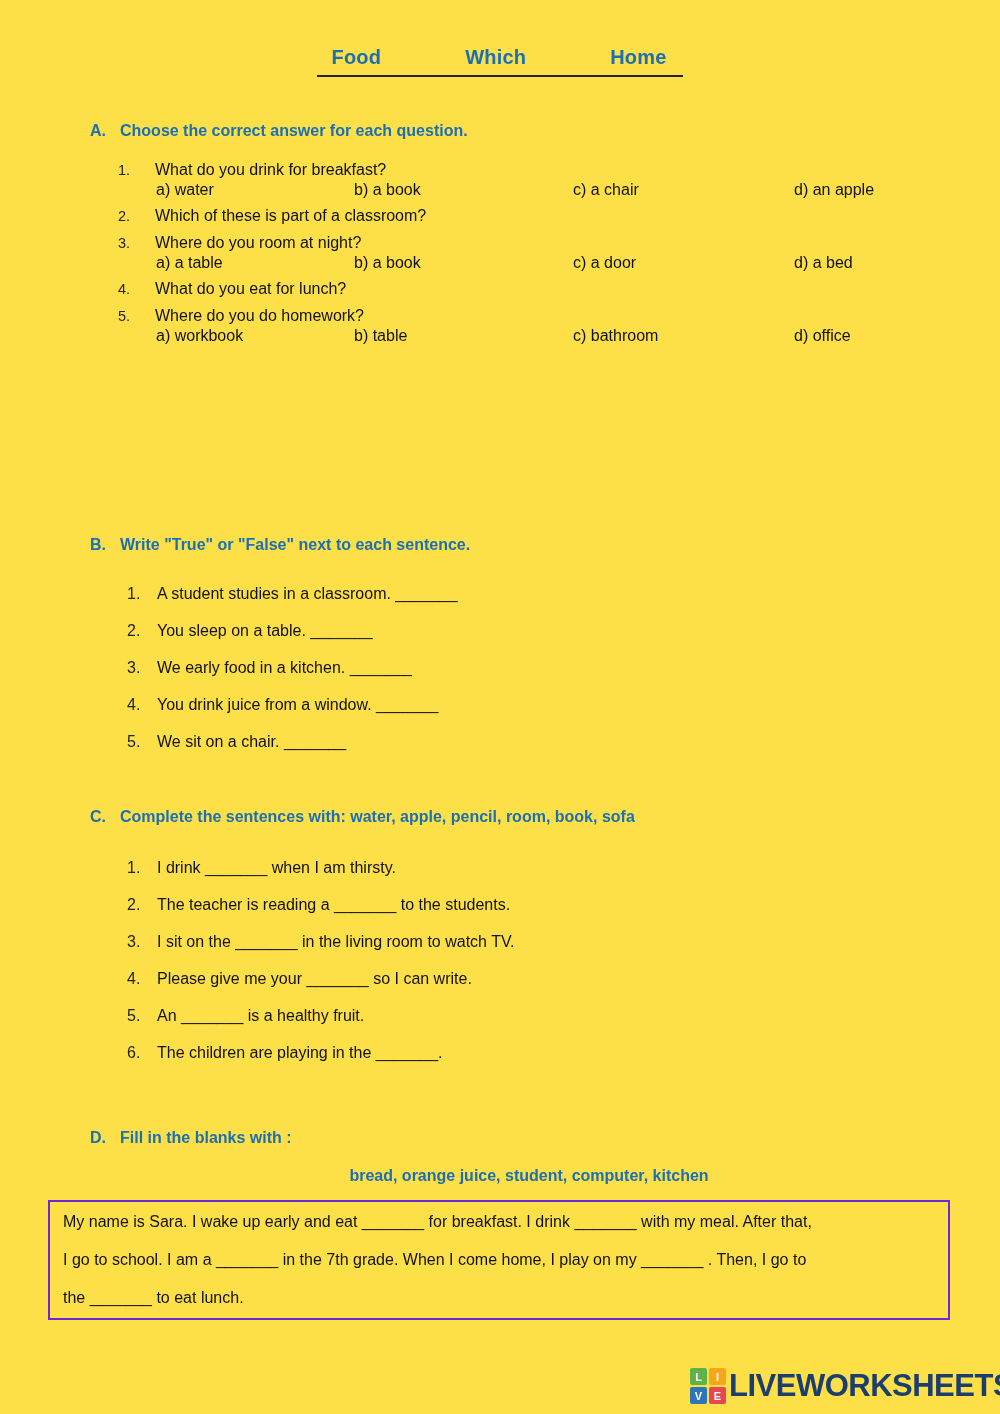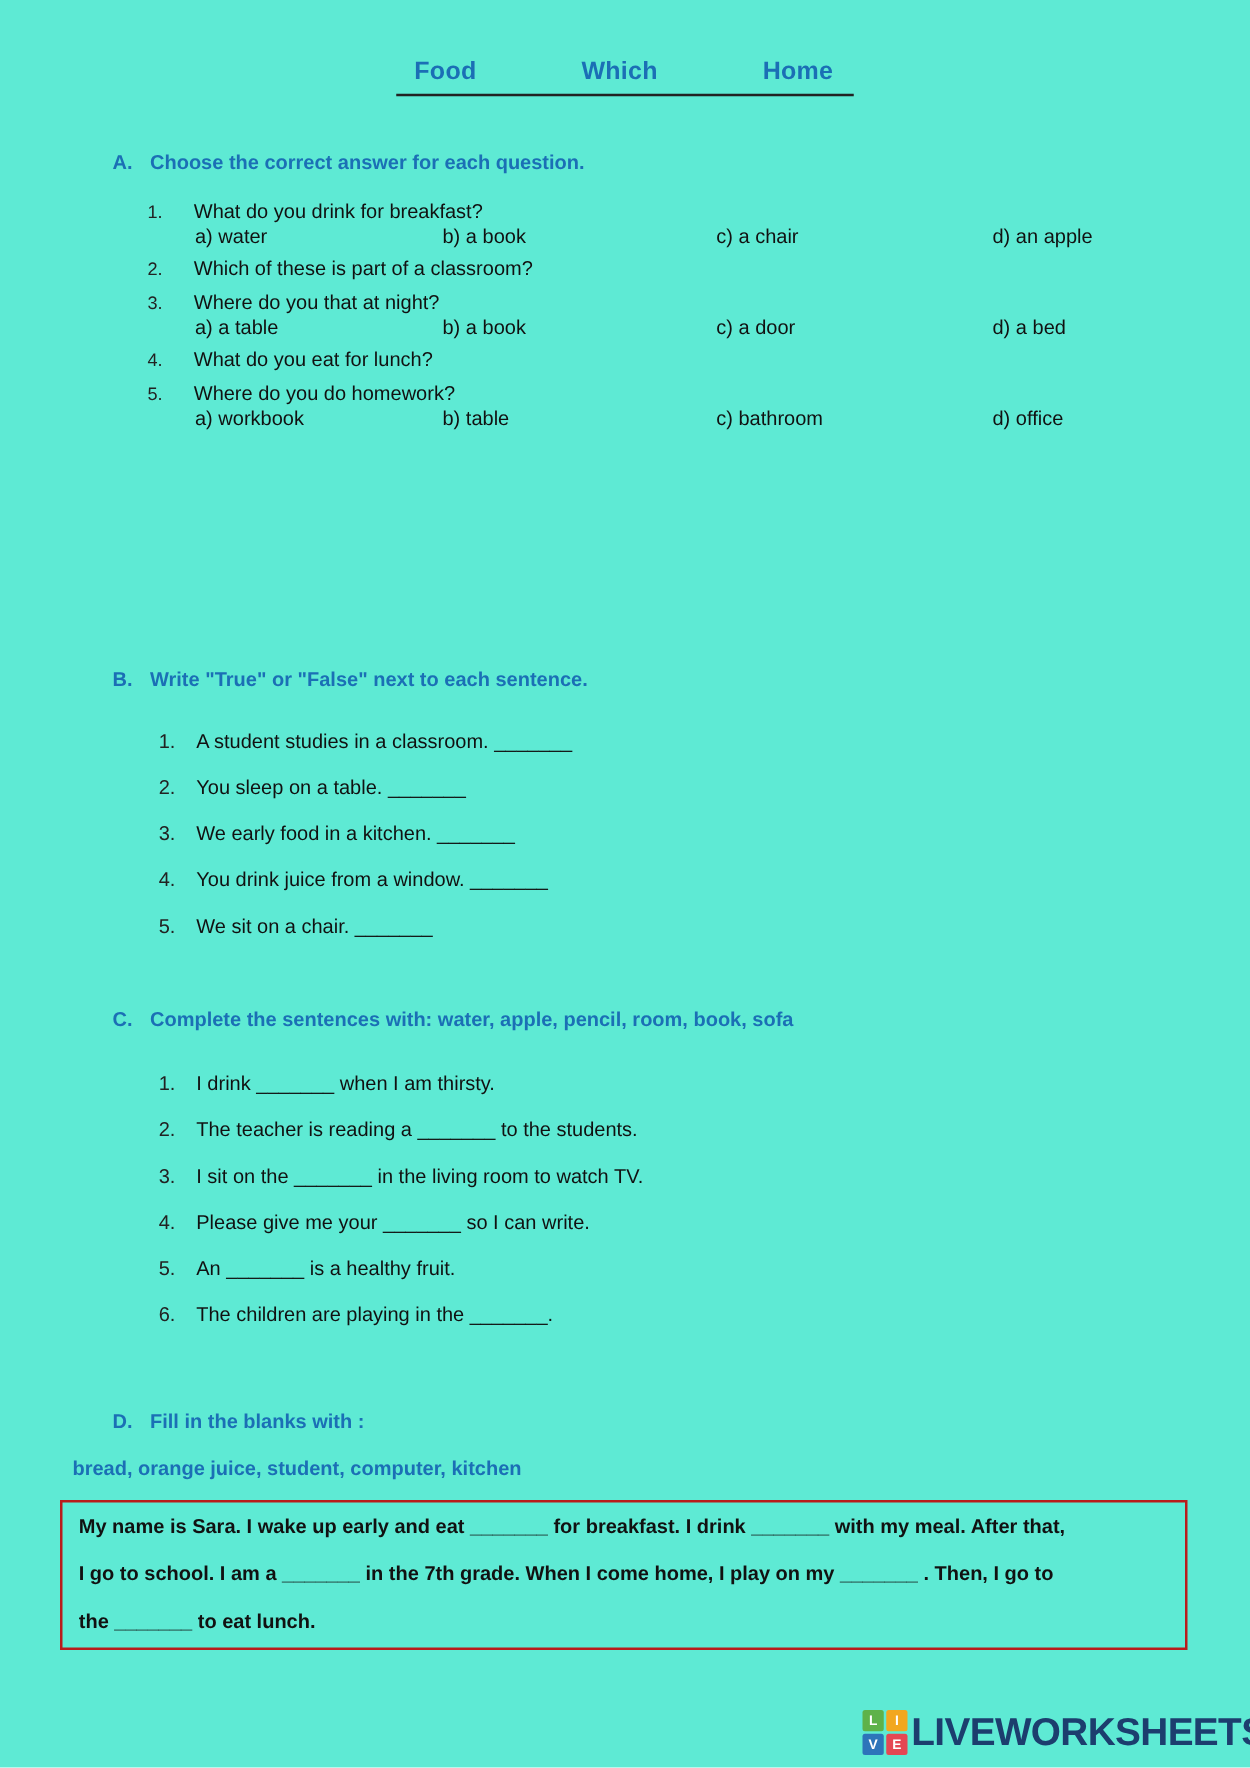--- a/index.html
+++ b/index.html
@@ -1,19 +1,19 @@
 <!DOCTYPE html>
 <html><head>
 <meta charset="utf-8">
 <style>
   html,body{margin:0;padding:0;background:#ffffff;}
   .page{
     position:relative;
     width:1000px;height:1414px;
-    background:#5eead4;
+    background:#fde047;
     font-family:"Liberation Sans", sans-serif;
     color:#111;
     overflow:hidden;
   }
   
   .title-wrap{
     position:absolute;top:46px;left:0;right:0;
     display:flex;justify-content:center;
   }
   .title-inner{
@@ -40,28 +40,28 @@
     display:grid;grid-template-columns:198px 219px 221px auto;
     font-size:16px;line-height:19px;
   }
   
   .item-row{display:flex;padding-left:127px;font-size:16px;line-height:19px;margin-top:18px;}
   .item-row.first-b{margin-top:30px;}
   .item-row.first-c{margin-top:32px;}
   .item-num{width:30px;flex:0 0 30px;color:#222;}
   
   .word-bank{
-    margin-top:19px;padding-left:58px;
+    margin-top:19px;text-align:center;padding-left:58px;
     font-size:16px;font-weight:700;color:#1b6fb5;line-height:19px;
   }
   .para-box{
     margin:15px auto 0 48px;width:872px;
-    border:2px solid #b91c1c;
+    border:2px solid #6d28d9;
     padding:1px 13px;
-    font-size:16px;line-height:38px;color:#111;font-weight:bold;
+    font-size:16px;line-height:38px;color:#111;
   }
   .para-line{white-space:nowrap;}
   
   .footer-logo{position:absolute;top:1368px;left:690px;display:flex;align-items:center;cursor:pointer;}
   .logo-grid{
     width:36px;height:36px;flex:0 0 36px;
     display:grid;grid-template-columns:17px 17px;grid-template-rows:17px 17px;gap:2px;
   }
   .logo-sq{
     display:flex;align-items:center;justify-content:center;
@@ -104,21 +104,21 @@
       <span>d) an apple</span>
     </div>
 
     <div class="q-row">
       <span class="q-num">2.</span>
       <span>Which of these is part of a classroom?</span>
     </div>
 
     <div class="q-row">
       <span class="q-num">3.</span>
-      <span>Where do you that at night?</span>
+      <span>Where do you room at night?</span>
     </div>
     <div class="opt-row">
       <span>a) a table</span>
       <span>b) a book</span>
       <span>c) a door</span>
       <span>d) a bed</span>
     </div>
 
     <div class="q-row">
       <span class="q-num">4.</span>

